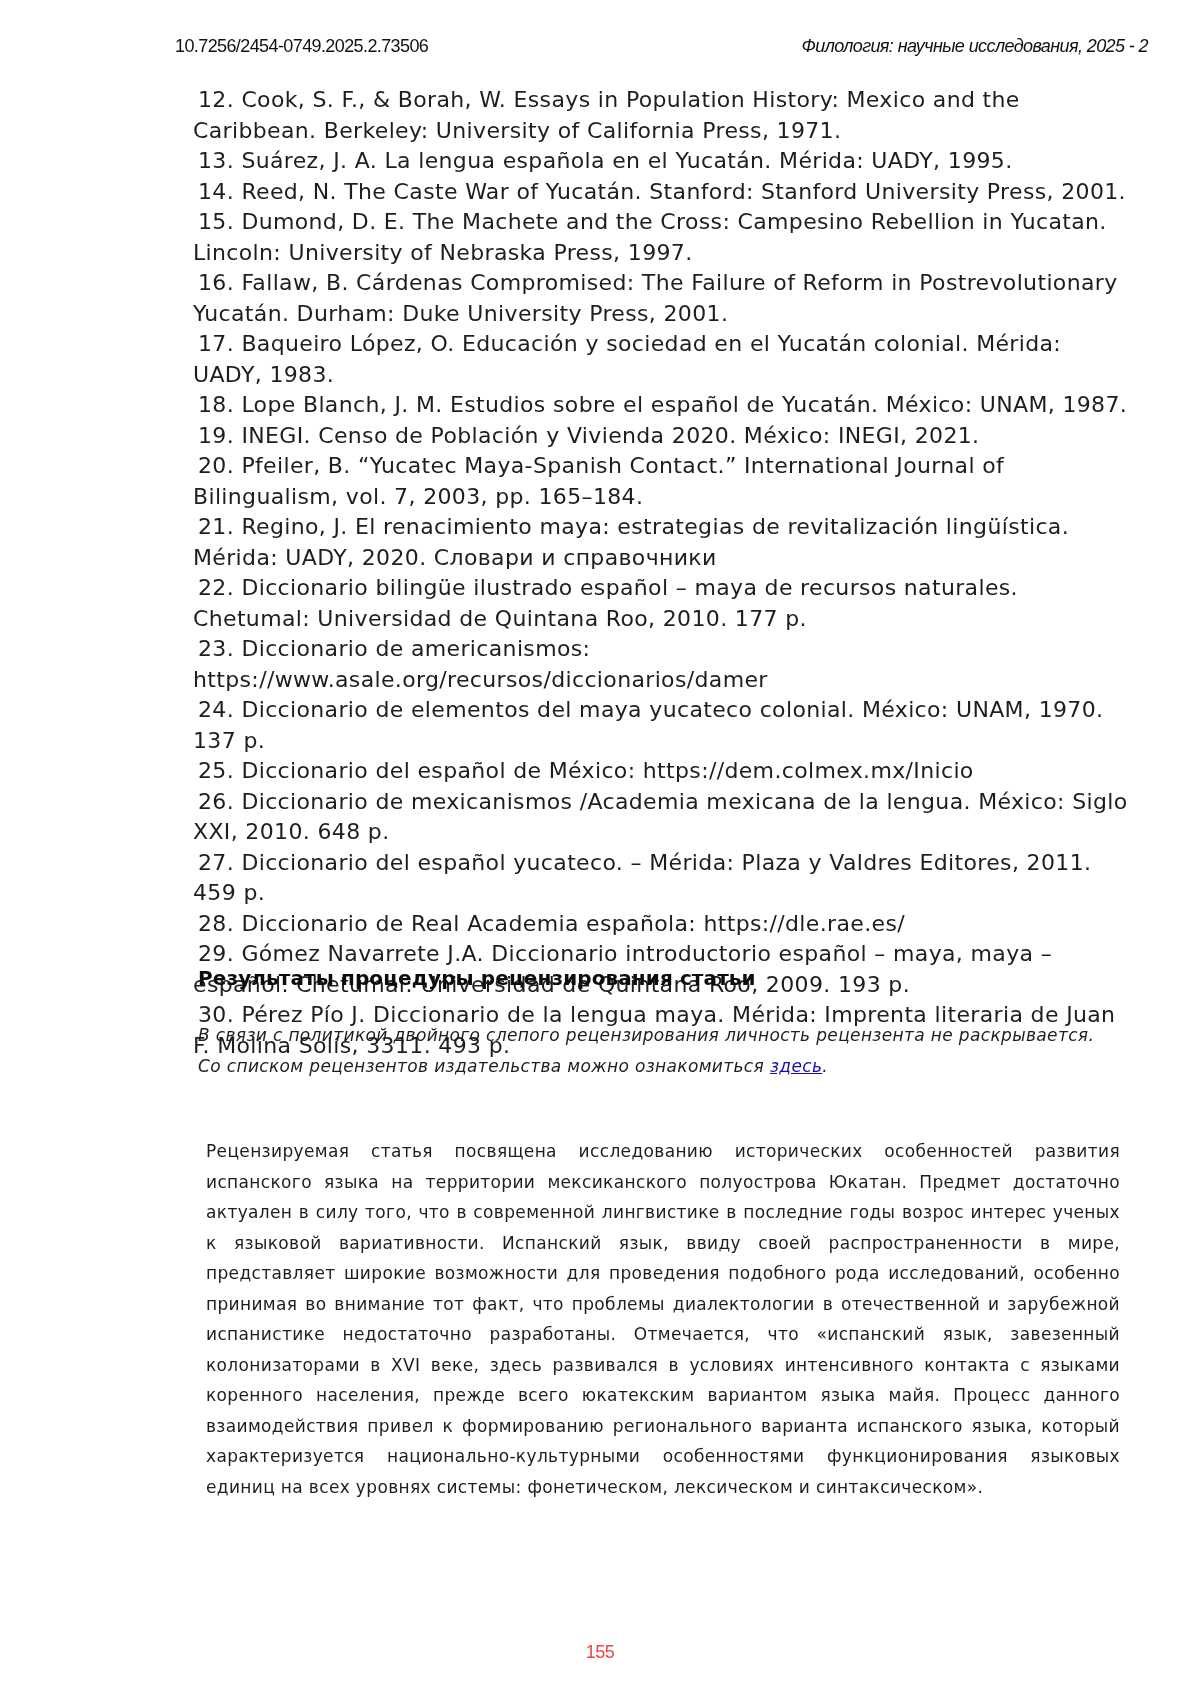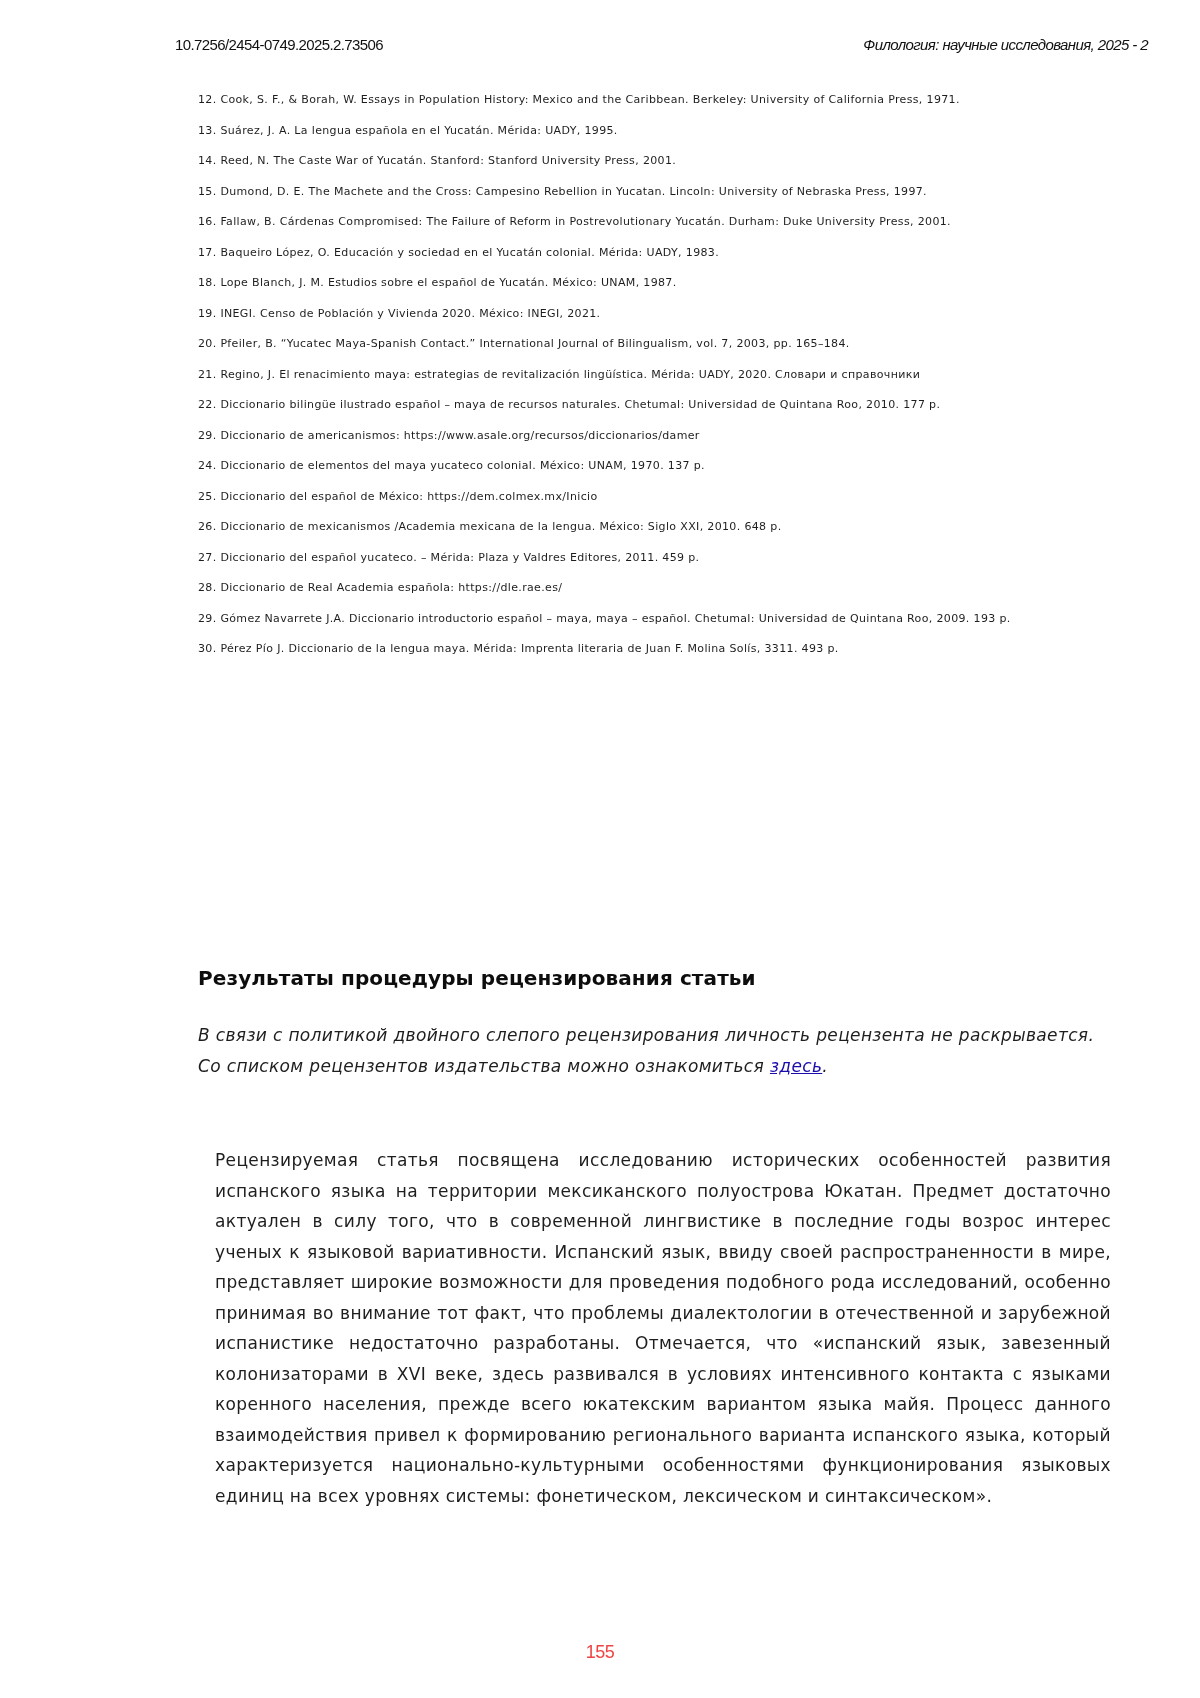--- a/index.html
+++ b/index.html
@@ -14,42 +14,42 @@
       overflow: hidden;
       color: #1a1a1a;
     }
     .page-header {
       position: absolute;
       top: 36px;
       left: 175px;
       right: 52px;
       height: 24px;
       font-family: "Liberation Sans", sans-serif;
-      font-size: 15px;
+      font-size: 18px;
       letter-spacing: -0.6px;
       color: #111;
     }
     .header-doi {
       position: absolute;
       left: 0;
       top: 0;
     }
     .header-journal {
       position: absolute;
       right: 0;
       top: 0;
       font-style: italic;
     }
     .refs {
       position: absolute;
       top: 85px;
       left: 193px;
       width: 940px;
       font-family: "DejaVu Sans", sans-serif;
-      font-size: 11px;
+      font-size: 22px;
       line-height: 30.5px;
       color: #1e1e1e;
       letter-spacing: 0.35px;
     }
     .ref {
       text-indent: 5px;
       margin: 0;
     }
     .section-heading {
       position: absolute;
@@ -87,21 +87,21 @@
       top: 1128px;
       left: 198px;
       width: 930px;
       font-family: "DejaVu Sans", sans-serif;
       font-size: 17px;
       line-height: 30.5px;
       color: #1e1e1e;
       letter-spacing: 0.35px;
     }
     .review-body p {
-      margin: 17px;
+      margin: 8px;
       text-align: justify;
       text-align-last: left;
     }
     .page-number {
       position: absolute;
       top: 1642px;
       left: 0;
       width: 1200px;
       text-align: center;
       font-family: "Liberation Sans", sans-serif;
@@ -123,21 +123,21 @@
   <p class="ref">13. Suárez, J. A. La lengua española en el Yucatán. Mérida: UADY, 1995.</p>
   <p class="ref">14. Reed, N. The Caste War of Yucatán. Stanford: Stanford University Press, 2001.</p>
   <p class="ref">15. Dumond, D. E. The Machete and the Cross: Campesino Rebellion in Yucatan. Lincoln: University of Nebraska Press, 1997.</p>
   <p class="ref">16. Fallaw, B. Cárdenas Compromised: The Failure of Reform in Postrevolutionary Yucatán. Durham: Duke University Press, 2001.</p>
   <p class="ref">17. Baqueiro López, O. Educación y sociedad en el Yucatán colonial. Mérida: UADY, 1983.</p>
   <p class="ref">18. Lope Blanch, J. M. Estudios sobre el español de Yucatán. México: UNAM, 1987.</p>
   <p class="ref">19. INEGI. Censo de Población y Vivienda 2020. México: INEGI, 2021.</p>
   <p class="ref">20. Pfeiler, B. “Yucatec Maya-Spanish Contact.” International Journal of Bilingualism, vol. 7, 2003, pp. 165–184.</p>
   <p class="ref">21. Regino, J. El renacimiento maya: estrategias de revitalización lingüística. Mérida: UADY, 2020. Словари и справочники</p>
   <p class="ref">22. Diccionario bilingüe ilustrado español – maya de recursos naturales. Chetumal: Universidad de Quintana Roo, 2010. 177 p.</p>
-  <p class="ref">29. Diccionario de americanismos: https://www.asale.org/recursos/diccionarios/damer</p>
+  <p class="ref">23. Diccionario de americanismos: https://www.asale.org/recursos/diccionarios/damer</p>
   <p class="ref">24. Diccionario de elementos del maya yucateco colonial. México: UNAM, 1970. 137 p.</p>
   <p class="ref">25. Diccionario del español de México: https://dem.colmex.mx/Inicio</p>
   <p class="ref">26. Diccionario de mexicanismos /Academia mexicana de la lengua. México: Siglo XXI, 2010. 648 p.</p>
   <p class="ref">27. Diccionario del español yucateco. – Mérida: Plaza y Valdres Editores, 2011. 459 p.</p>
   <p class="ref">28. Diccionario de Real Academia española: https://dle.rae.es/</p>
   <p class="ref">29. Gómez Navarrete J.A. Diccionario introductorio español – maya, maya – español. Chetumal: Universidad de Quintana Roo, 2009. 193 p.</p>
   <p class="ref">30. Pérez Pío J. Diccionario de la lengua maya. Mérida: Imprenta literaria de Juan F. Molina Solís, 3311. 493 p.</p>
 </div>
 
 <h2 class="section-heading">Результаты процедуры рецензирования статьи</h2>

